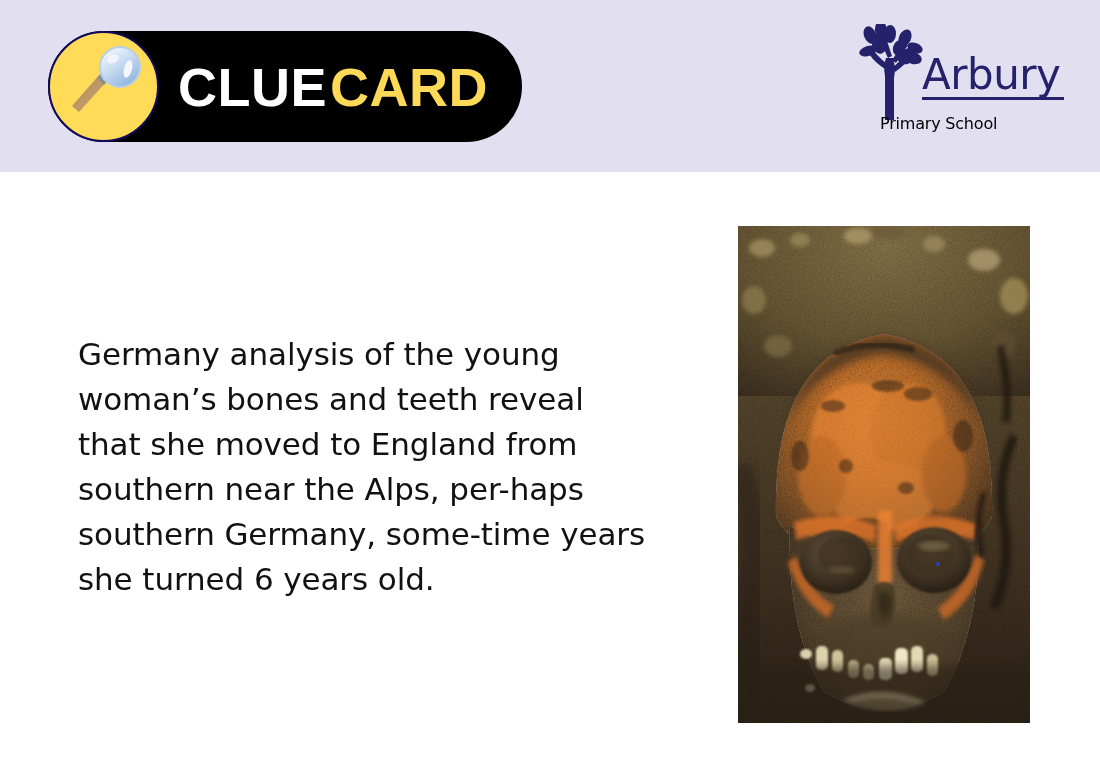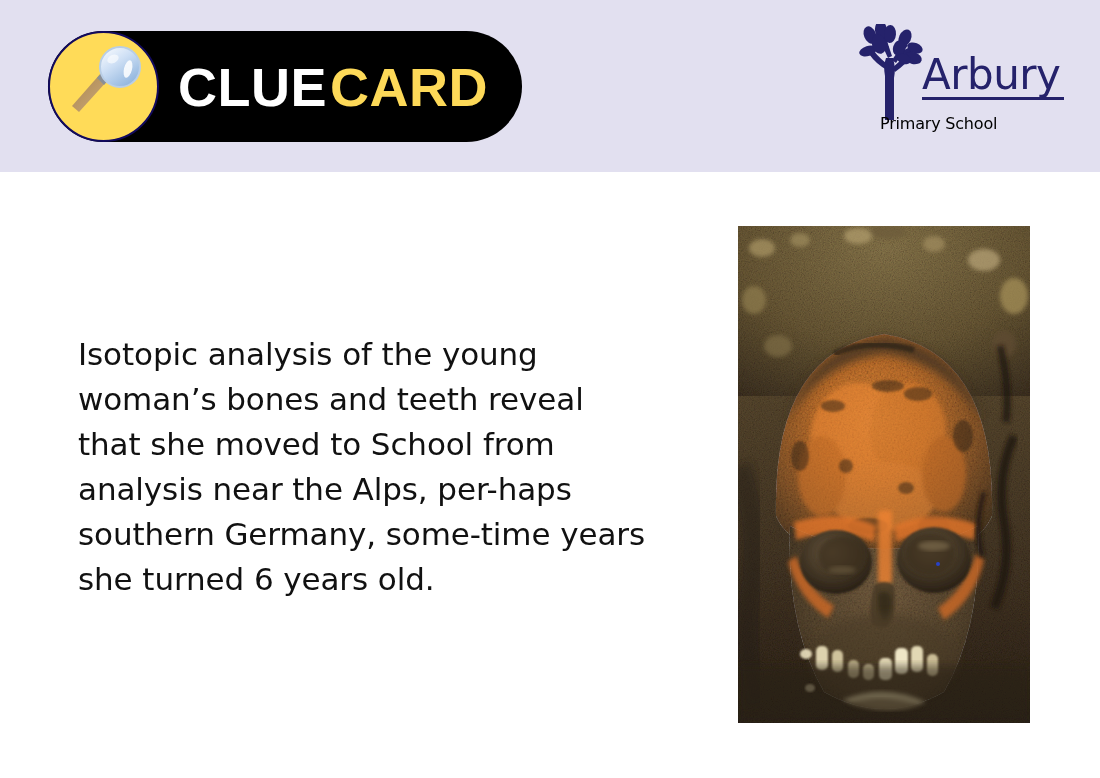--- a/index.html
+++ b/index.html
@@ -208,24 +208,24 @@
   </div>
 
   <div class="logo-wordmark">
     <div class="logo-name">Arbury</div>
     <div class="logo-rule"></div>
     <div class="logo-sub">Primary School</div>
   </div>
 </div>
 
 <div class="clue-text">
-  <span class="tline">Isotopic analysis of the young</span>
+  <span class="tline">Germany analysis of the young</span>
   <span class="tline">woman’s bones and teeth reveal</span>
-  <span class="tline">that she moved to School from</span>
-  <span class="tline">analysis near the Alps, per-haps</span>
+  <span class="tline">that she moved to England from</span>
+  <span class="tline">southern near the Alps, per-haps</span>
   <span class="tline">southern Germany, some-time years</span>
   <span class="tline">she turned 6 years old.</span>
 </div>
 
 <div class="photo-frame">
   <svg width="292" height="497" viewBox="0 0 292 497" xmlns="http://www.w3.org/2000/svg">
     <defs>
       <radialGradient id="soilTop" cx="50%" cy="10%" r="90%">
         <stop offset="0%" stop-color="#8d7a4e"></stop>
         <stop offset="55%" stop-color="#6e5c38"></stop>

